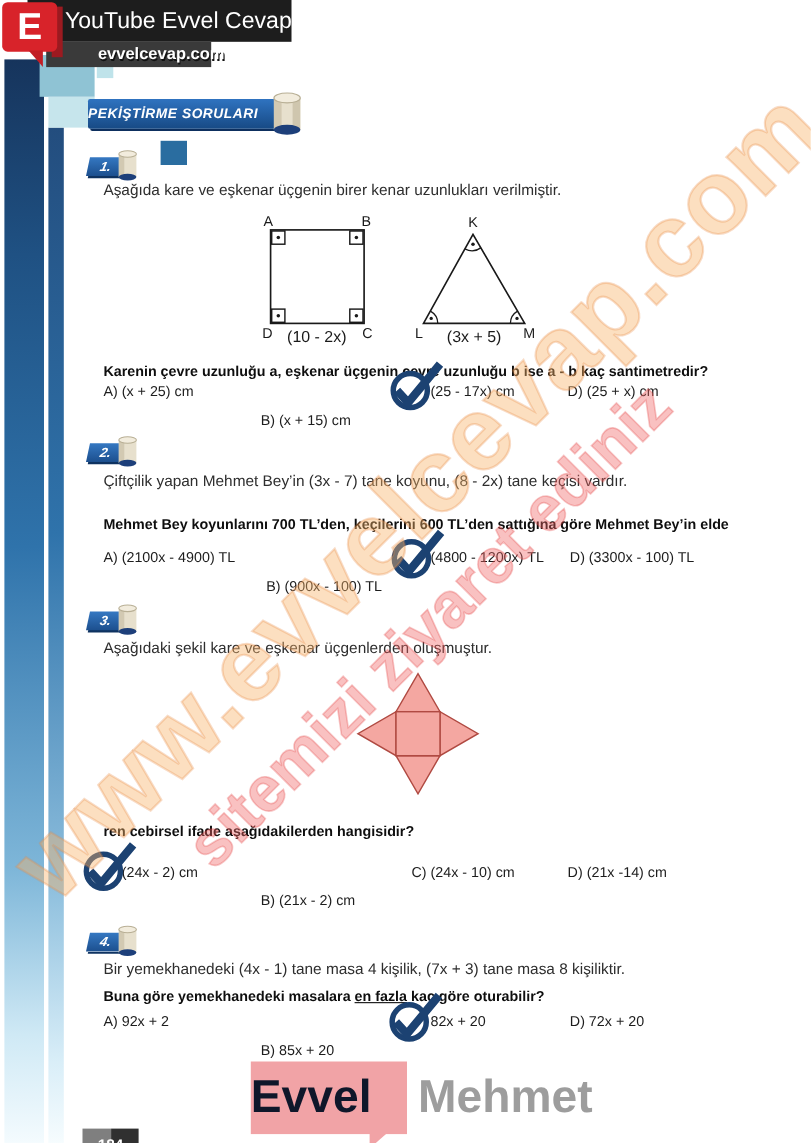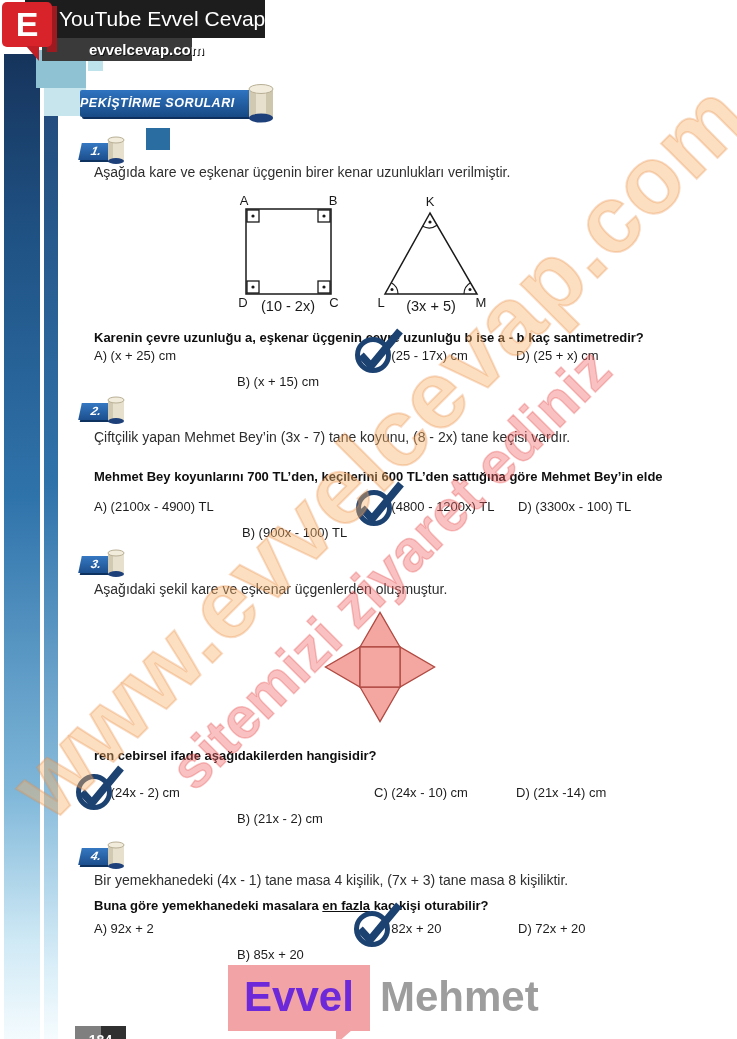--- a/index.html
+++ b/index.html
@@ -45,21 +45,21 @@
   .opts span{position:absolute;top:0;white-space:nowrap;}
   .opt-a{left:0;} .opt-b{left:143px;margin-top:26px;} .opt-c{left:280px;} .opt-d{left:422px;}
   .figure{position:absolute;z-index:2;}
   .check{position:absolute;width:54px;height:50px;z-index:6;}
   
   .pagenum{position:absolute;left:75px;top:982px;width:51px;height:29px;z-index:3;margin-top:44px;}
   .pg-left{position:absolute;left:0;top:0;width:26px;height:29px;background:#7f7f7f;}
   .pg-right{position:absolute;left:26px;top:0;width:25px;height:29px;background:#303030;}
   .pg-text{position:absolute;left:0;top:0;width:51px;text-align:center;line-height:29px;color:#fff;font-weight:bold;font-size:14px;}
   .footer-pink{position:absolute;left:228px;top:965px;width:142px;height:66px;background:#f1a3a6;z-index:3;
-    color:#6d28d9;font-weight:bold;font-size:42px;text-align:center;line-height:64px;}
+    color:#0f172a;font-weight:bold;font-size:42px;line-height:64px;}
   .footer-tail{position:absolute;left:336px;top:1030px;width:0;height:0;border-top:14px solid #f1a3a6;border-right:16px solid transparent;z-index:3;}
   .footer-gray{position:absolute;left:380px;top:965px;height:66px;z-index:3;color:#9d9d9d;font-weight:bold;font-size:42px;line-height:64px;white-space:nowrap;}
   
   .wm{position:absolute;z-index:20;pointer-events:none;text-align:center;white-space:nowrap;font-weight:800;}
   .wm1{left:-115px;top:400px;width:980px;font-size:95px;transform:rotate(-45deg);
     color:rgba(248,178,106,0.42);-webkit-text-stroke:2px rgba(233,140,70,0.30);letter-spacing:1px;}
   .wm2{left:-40px;top:535px;width:860px;font-size:58px;transform:rotate(-45deg);
     color:rgba(240,100,100,0.40);-webkit-text-stroke:1.5px rgba(225,60,60,0.28);}
   .u{text-decoration:underline;}
 </style>
@@ -201,21 +201,21 @@
 
 <div class="qbadge" style="top:848px;">4.</div>
 <svg class="scroll-icon" style="left:106px;top:841px;" width="20" height="30" viewBox="0 0 20 30">
   <rect x="2" y="4" width="16" height="21" fill="#e7e0cd"></rect>
   <rect x="2" y="4" width="5" height="21" fill="#d2c9b2"></rect>
   <ellipse cx="10" cy="4" rx="8" ry="3" fill="#f2ecdd" stroke="#b8af95" stroke-width="1"></ellipse>
   <ellipse cx="10" cy="25" rx="8" ry="3" fill="#1d3f7a"></ellipse>
 </svg>
 <div class="intro" style="top:872px;">Bir yemekhanedeki (4x - 1) tane masa 4 kişilik, (7x + 3) tane masa 8 kişiliktir.</div>
 <div class="qbold" style="top:897px;">
-  <div><span>Buna göre yemekhanedeki masalara </span><span class="u">en fazla</span><span> kaç kişi oturabilir?</span></div>
+  <div><span>Buna göre yemekhanedeki masalara </span><span class="u">en fazla</span><span> kaç göre oturabilir?</span></div>
 </div>
 <div class="opts" style="top:921px;">
   <span class="opt-a">A) 92x + 2</span>
   <span class="opt-b">B) 85x + 20</span>
   <span class="opt-c">C) 82x + 20</span>
   <span class="opt-d" style="left:424px;">D) 72x + 20</span>
 </div>
 <svg class="check" style="left:351px;top:900px;" viewBox="0 0 54 50">
   <circle cx="21" cy="29" r="15.5" fill="#ffffff" stroke="#1c4272" stroke-width="5"></circle>
   <path d="M9,29 L19,40 L48,5" fill="none" stroke="#1c4272" stroke-width="7.5"></path>

